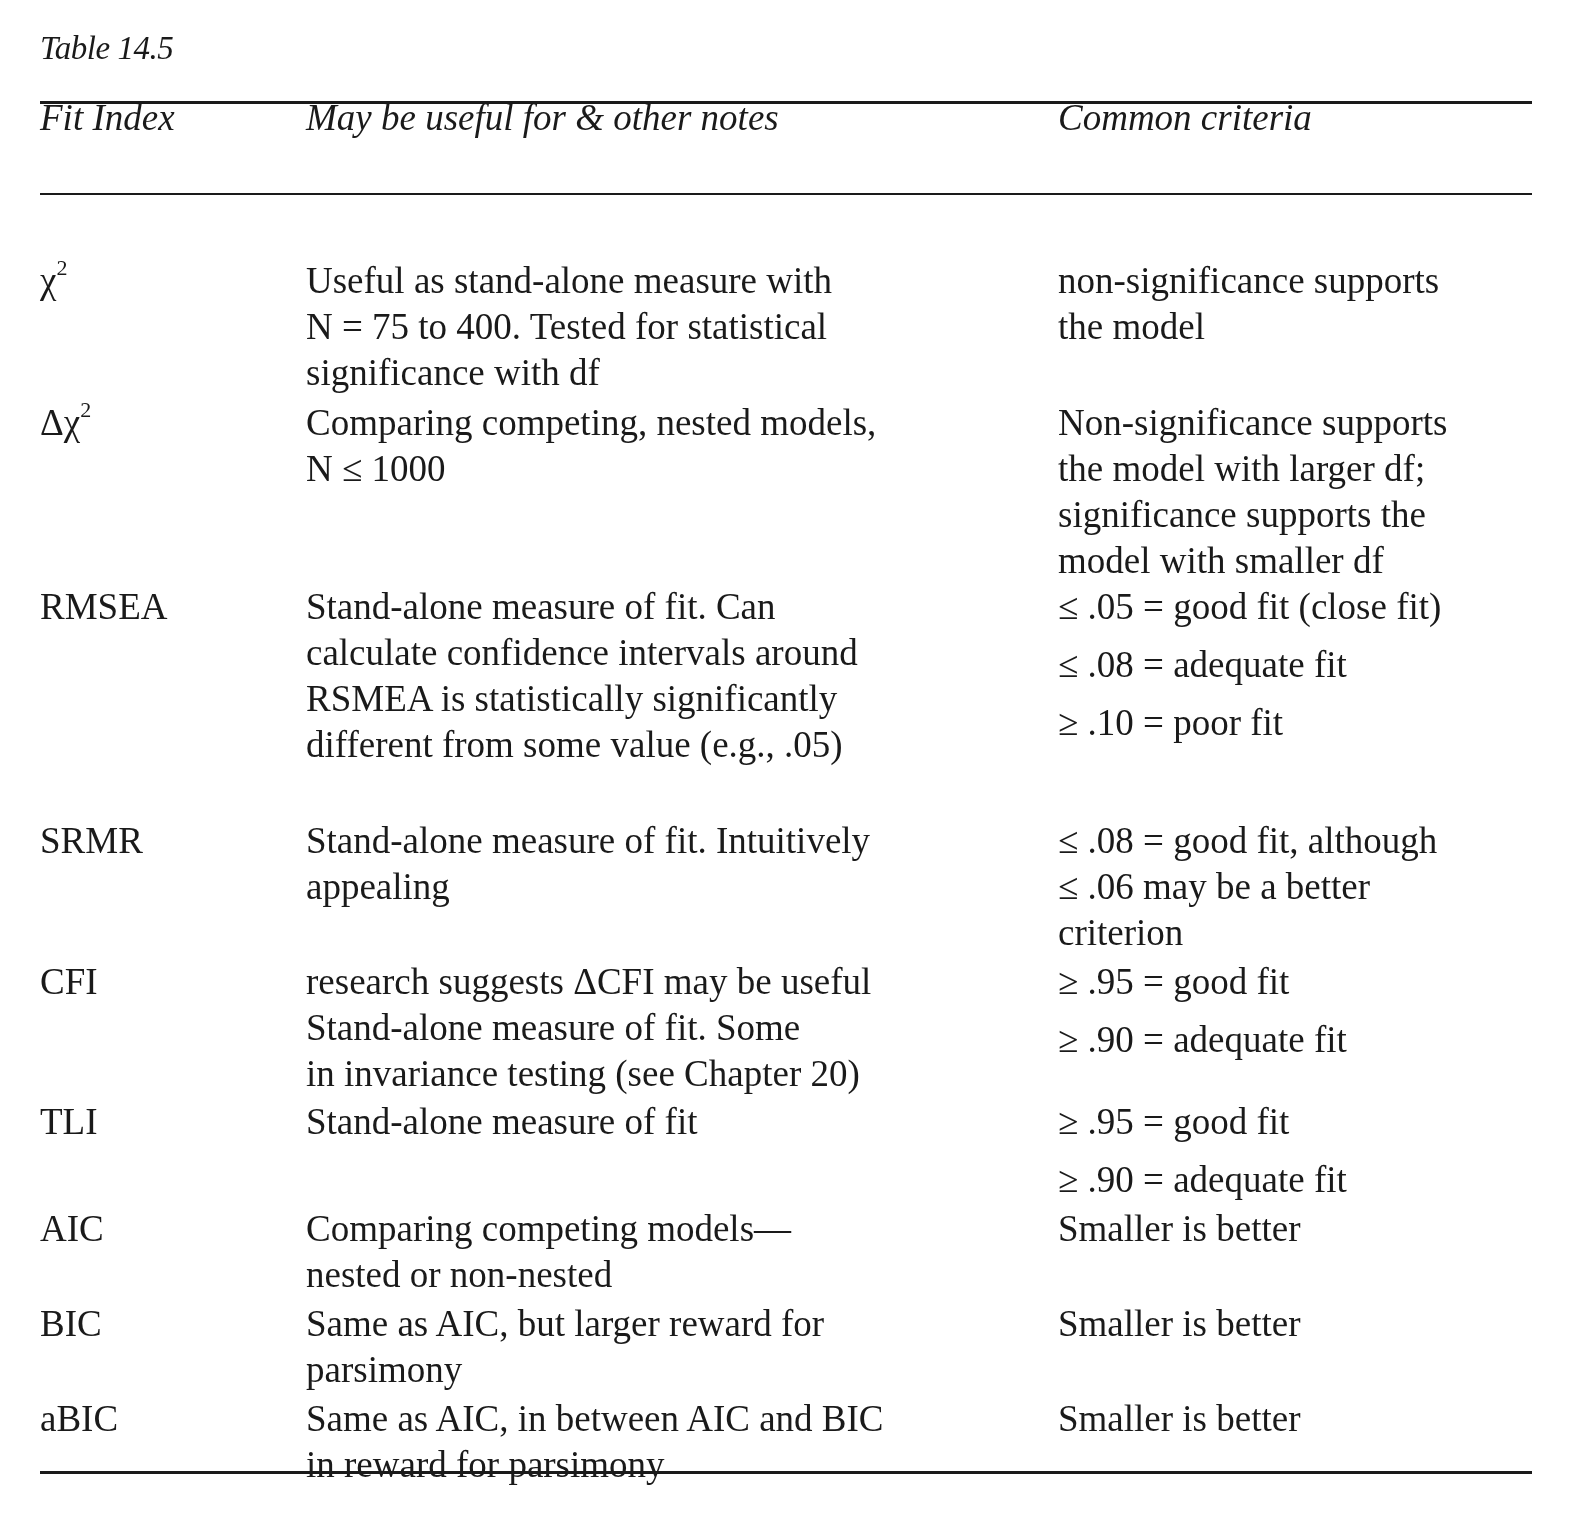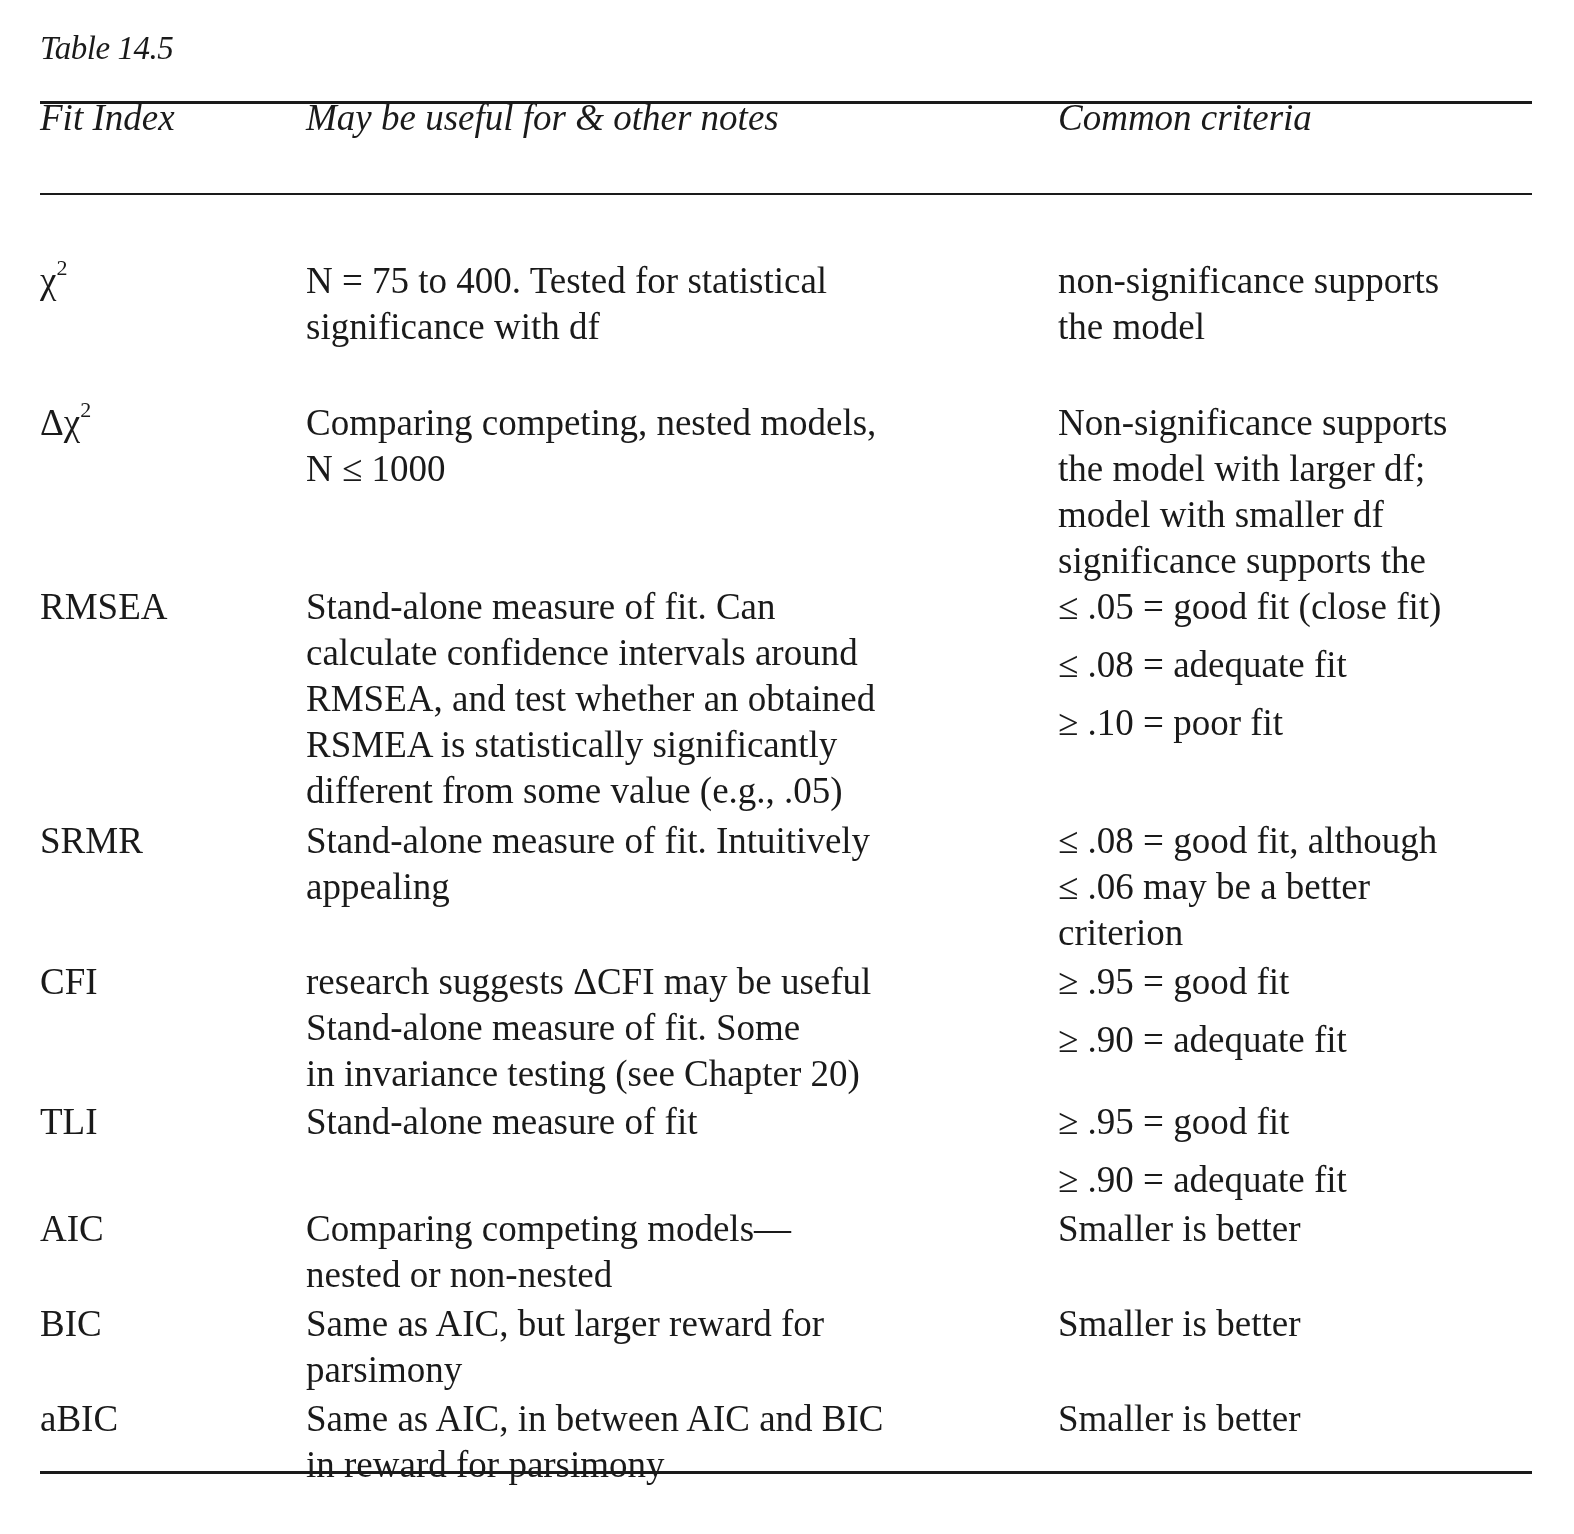--- a/index.html
+++ b/index.html
@@ -33,45 +33,45 @@
 <div class="caption">Table 14.5</div>
 
 <div class="rule" style="top:101px"></div>
 <div class="hdr c1" style="left:40px">Fit Index</div>
 <div class="hdr" style="left:306px">May be useful for &amp; other notes</div>
 <div class="hdr" style="left:1058px">Common criteria</div>
 <div class="rule thin" style="top:193px"></div>
 
 <div class="cell c1" style="top:210px"><span>χ</span><sup>2</sup></div>
 <div class="cell c2" style="top:210px">
+  <span class="crit-line">Useful as stand-alone measure with</span>
   <span class="crit-line">N = 75 to 400. Tested for statistical</span>
   <span class="crit-line">significance with df</span>
 </div>
 <div class="cell c3" style="top:210px">
   <span class="crit-line">non-significance supports</span>
   <span class="crit-line">the model</span>
 </div>
 
 <div class="cell c1" style="top:352px"><span>Δχ</span><sup>2</sup></div>
 <div class="cell c2" style="top:352px">
   <span class="crit-line">Comparing competing, nested models,</span>
   <span class="crit-line">N ≤ 1000</span>
 </div>
 <div class="cell c3" style="top:352px">
   <span class="crit-line">Non-significance supports</span>
   <span class="crit-line">the model with larger df;</span>
+  <span class="crit-line">significance supports the</span>
   <span class="crit-line">model with smaller df</span>
-  <span class="crit-line">significance supports the</span>
 </div>
 
 <div class="cell c1" style="top:536px">RMSEA</div>
 <div class="cell c2" style="top:536px">
   <span class="crit-line">Stand-alone measure of fit. Can</span>
   <span class="crit-line">calculate confidence intervals around</span>
-  <span class="crit-line">RMSEA, and test whether an obtained</span>
   <span class="crit-line">RSMEA is statistically significantly</span>
   <span class="crit-line">different from some value (e.g., .05)</span>
 </div>
 <div class="cell c3" style="top:536px">
   <span class="crit-line gap">≤ .05 = good fit (close fit)</span>
   <span class="crit-line gap">≤ .08 = adequate fit</span>
   <span class="crit-line">≥ .10 = poor fit</span>
 </div>
 
 <div class="cell c1" style="top:770px">SRMR</div>

